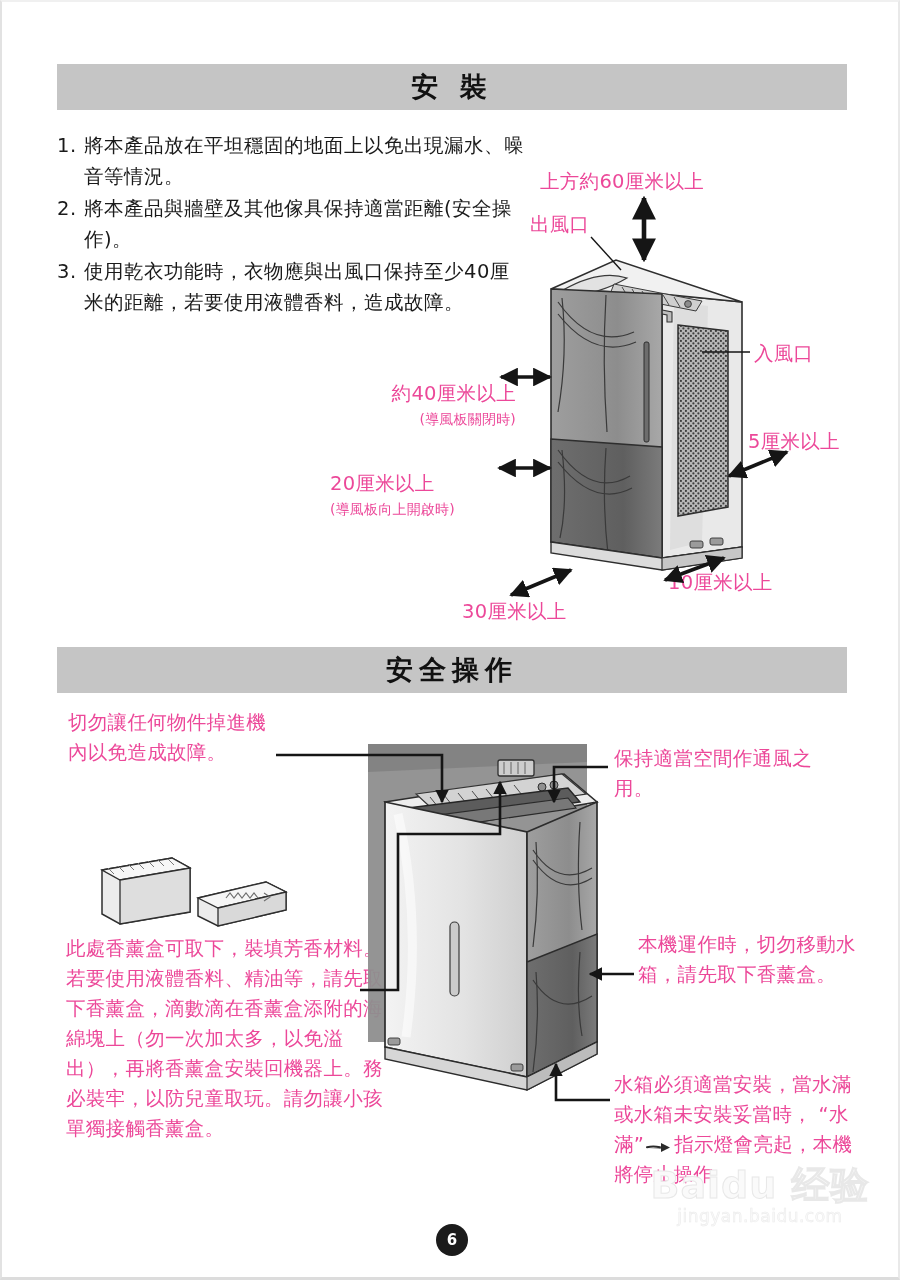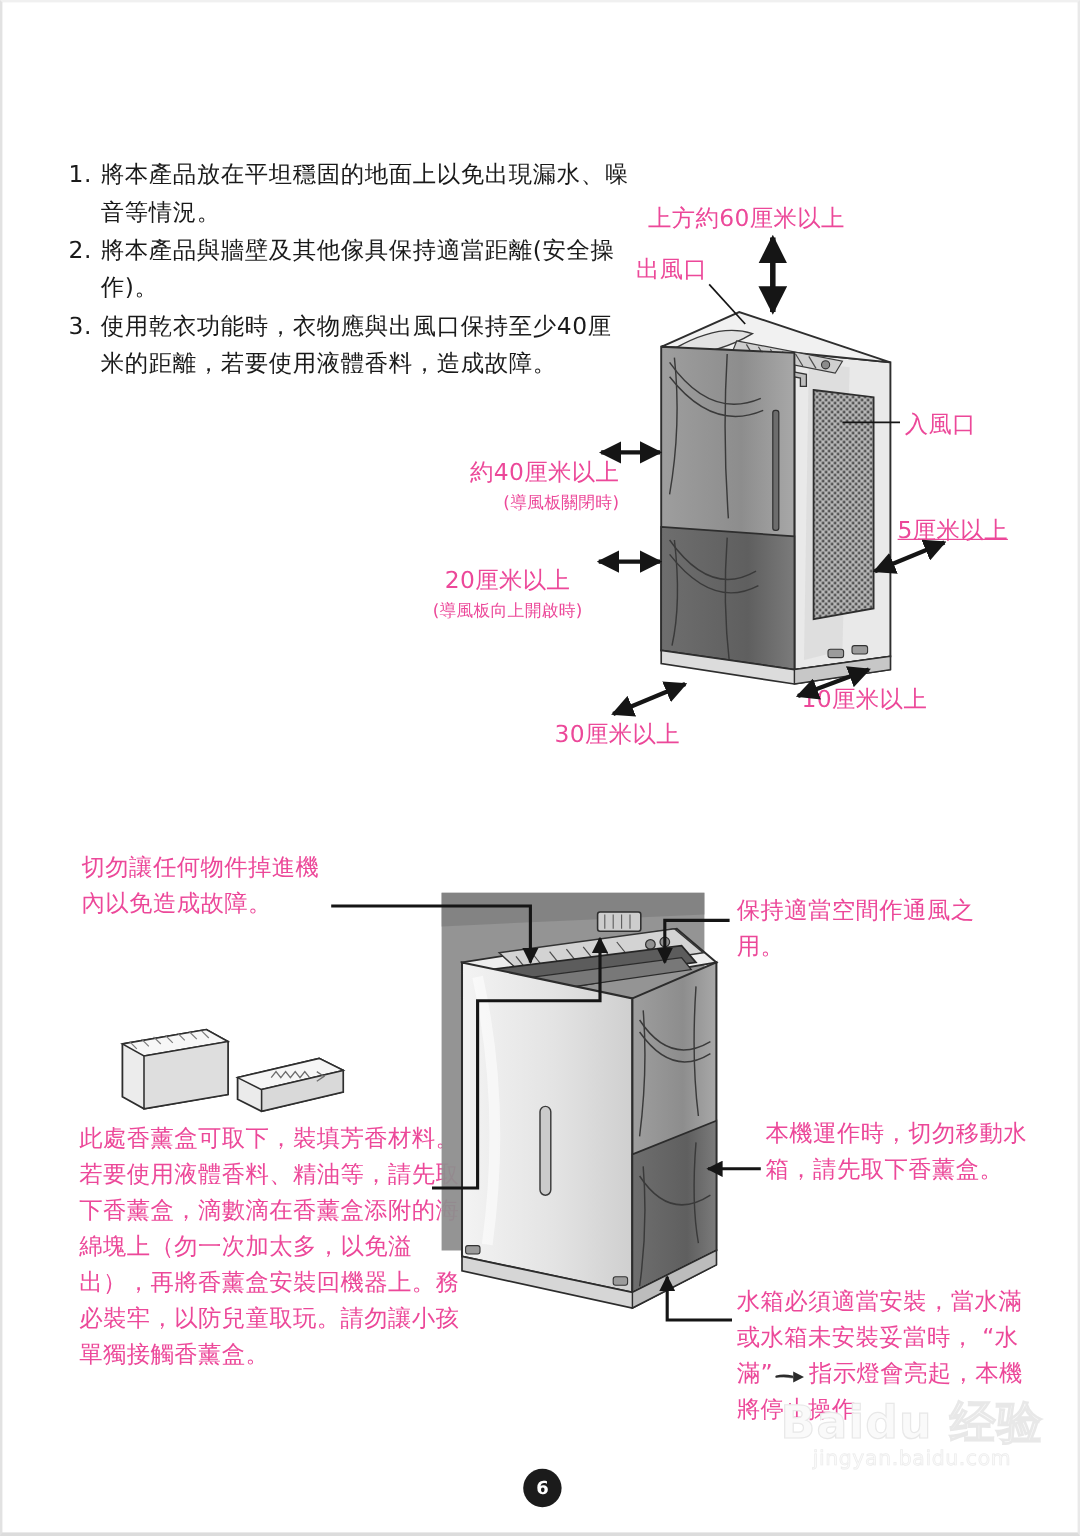--- a/index.html
+++ b/index.html
@@ -68,22 +68,22 @@
     font-size:14px;
     line-height:20px;
     letter-spacing:0.2px;
   }
 
   
   #lbl-top      {left:538px;top:165px;}
   #lbl-outlet   {left:528px;top:208px;}
   #lbl-inlet    {left:752px;top:337px;}
   #lbl-40       {left:348px;top:347px;text-align:right;width:166px;}
-  #lbl-20       {left:328px;top:437px;text-align:center;width:186px;}
-  #lbl-5        {left:746px;top:425px;text-decoration:underline;}
+  #lbl-20       {left:328px;top:437px;text-align:left;width:186px;}
+  #lbl-5        {left:746px;top:425px;}
   #lbl-10       {left:666px;top:566px;}
   #lbl-30       {left:460px;top:595px;}
 
   
   #sf-drop      {left:66px;top:706px;width:215px;}
   #sf-vent      {left:612px;top:742px;width:230px;}
   #sf-aroma     {left:64px;top:932px;width:320px;}
   #sf-tank      {left:636px;top:928px;width:226px;}
   #sf-full      {left:612px;top:1038px;width:250px;}
 
@@ -125,20 +125,23 @@
     font-size:17px;letter-spacing:0.5px;color:#fafafa;
     -webkit-text-stroke:0.6px #ececec;
     line-height:22px;
   }
 </style>
 </head>
 <body>
 
 <div class="page">
 
+  <div class="sec-bar" id="bar-install">
+    <span class="sec-title">安 裝</span>
+  </div>
 
   <div class="num-list">
     <div class="num-item">
       <span class="idx">1.</span>
       <span class="body">將本產品放在平坦穩固的地面上以免出現漏水、噪音等情況。</span>
     </div>
     <div class="num-item">
       <span class="idx">2.</span>
       <span class="body">將本產品與牆壁及其他傢具保持適當距離(安全操作)。</span>
     </div>
@@ -159,20 +162,23 @@
 
   <div class="callout" id="lbl-20">
     <span>20厘米以上</span>
     <span class="sub">(導風板向上開啟時)</span>
   </div>
 
   <div class="callout" id="lbl-5">5厘米以上</div>
   <div class="callout" id="lbl-10">10厘米以上</div>
   <div class="callout" id="lbl-30">30厘米以上</div>
 
+  <div class="sec-bar" id="bar-safety">
+    <span class="sec-title">安全操作</span>
+  </div>
 
   <div class="callout" id="sf-drop">切勿讓任何物件掉進機內以免造成故障。</div>
   <div class="callout" id="sf-vent">保持適當空間作通風之用。</div>
   <div class="callout" id="sf-aroma">此處香薰盒可取下，裝填芳香材料。若要使用液體香料、精油等，請先取下香薰盒，滴數滴在香薰盒添附的海綿塊上（勿一次加太多，以免溢出），再將香薰盒安裝回機器上。務必裝牢，以防兒童取玩。請勿讓小孩單獨接觸香薰盒。</div>
   <div class="callout" id="sf-tank">本機運作時，切勿移動水箱，請先取下香薰盒。</div>
 
   <div class="callout" id="sf-full">
     <span>水箱必須適當安裝，當水滿或水箱未安裝妥當時， “水滿”</span><span class="wf-icon"><svg viewBox="0 0 26 14" width="26" height="14">
           <path d="M2 9 L15 9 L15 4 L24 8.5 L15 13 L15 9.5 Z" fill="#2b2b2b"></path>
           <path d="M1 8.2 Q7 6.6 14 8.2" stroke="#2b2b2b" stroke-width="2" fill="none" stroke-linecap="round"></path>

